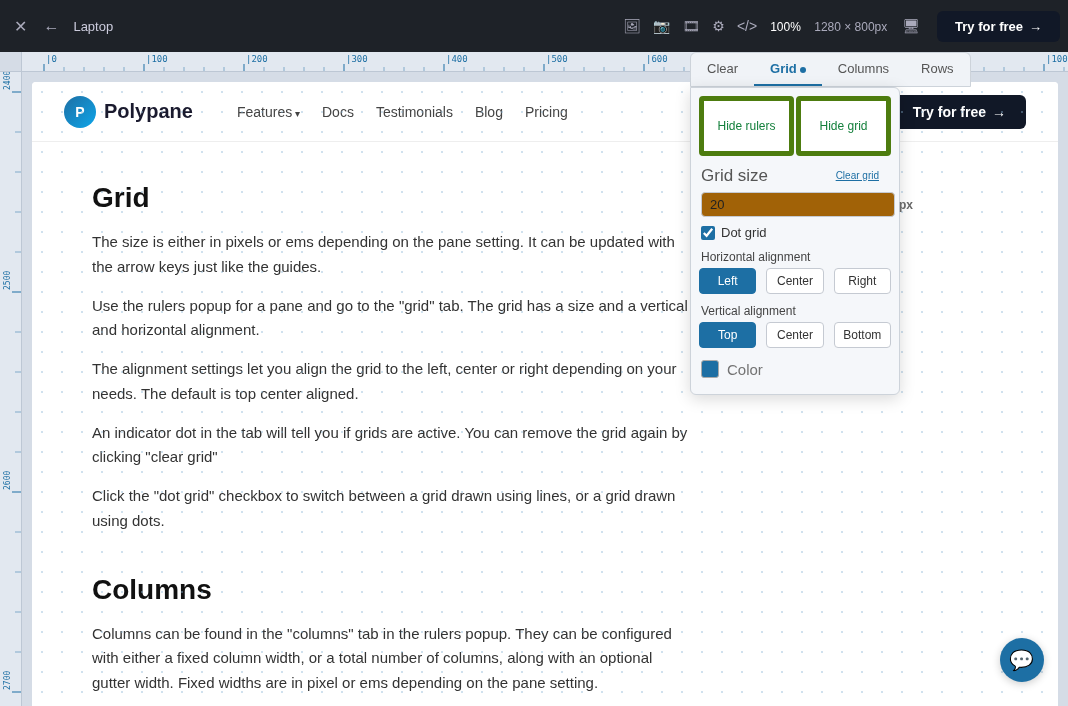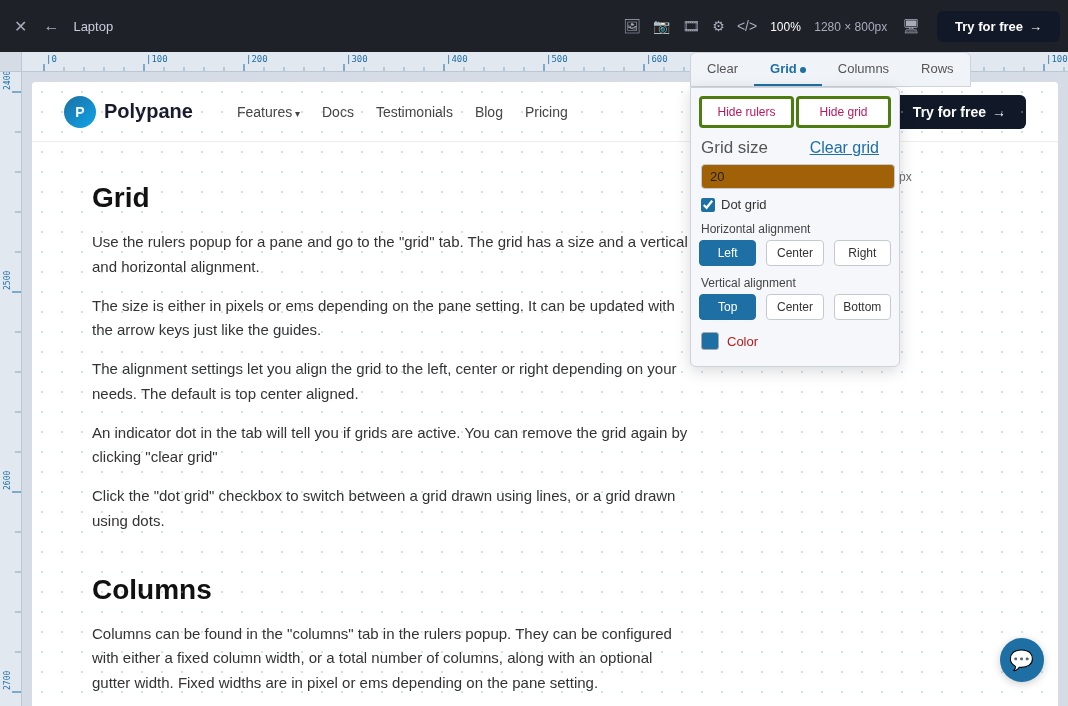--- a/index.html
+++ b/index.html
@@ -51,48 +51,48 @@
     
     .grid-panel {
       position: absolute; top: 87px; left: 690px; z-index: 200;
       background: #f5f7fa; border: 1px solid #cdd3da; border-radius: 0 6px 6px 6px;
       width: 210px; padding: 0 0 10px 0; box-shadow: 0 4px 16px rgba(0,0,0,0.15);
     }
     .panel-row {
       display: flex; gap: 2px; padding: 8px 8px 6px 8px;
     }
     .panel-btn {
-      flex: 1; padding: 6px 4px; font-size: 12px; border: 3px solid #4d7c0f;
-      background: #fff; border-radius: 4px; cursor: pointer; color: #be185d; text-align: center;
+      flex: 1; padding: 18px 4px; font-size: 12px; border: 5px solid #4d7c0f;
+      background: #fff; border-radius: 4px; cursor: pointer; color: #15803d; text-align: center;
     }
     .panel-section { padding: 4px 10px 2px 10px; }
     .panel-input-row { display: flex; align-items: center; gap: 4px; }
     .grid-size-input {
       flex: 1; padding: 4px 8px; border: 1px solid #c5cad2; border-radius: 4px;
       font-size: 13px; background: #a16207; color: #222;
     }
-    .px-label { font-size: 12px; color: #666; }
+    .px-label { font-size: 12px; color: #666; font-weight: bold; }
     .checkbox-row { display: flex; align-items: flex-end; gap: 6px; padding: 6px 10px; }
     .checkbox-row input[type=checkbox] { width: 14px; height: 14px; accent-color: #1d6fa4; }
     .checkbox-label { font-size: 13px; color: #333; }
     .align-label { font-size: 12px; color: #444; padding: 4px 10px 4px 10px; font-weight: 500; }
     .align-buttons { display: flex; gap: 10px; padding: 0 8px 6px 8px; }
     .align-btn {
       flex: 1; padding: 5px 4px; font-size: 12px; border: 1px solid #c5cad2;
       background: #fff; border-radius: 4px; cursor: pointer; color: #333; text-align: center;
     }
     .align-btn.active { background: #1d6fa4; color: #fff; border-color: #1d6fa4; }
     .color-row { display: flex; align-items: center; gap: 8px; padding: 6px 10px; }
     .color-swatch {
       width: 18px; height: 18px; border-radius: 3px; background: #1d6fa4;
       border: 1px solid #aaa; cursor: pointer;
     }
-    .color-label { font-size: 13px; color: #b91c1c; }
+    .color-label { font-size: 15px; color: #737373; }
     .clear-grid-link {
-      font-size: 16px; color: #1d6fa4; cursor: pointer; text-decoration: underline;
+      font-size: 10px; color: #1d6fa4; cursor: pointer; text-decoration: underline;
       float: right; padding-right: 10px; line-height: 1;
     }
     .grid-size-row { display: flex; align-items: center; padding: 4px 10px 2px 10px; }
     .grid-size-row .gs-label { font-size: 17px; color: #555; flex: 1; }
 
     
     .h-ruler {
       position: absolute; top: 52px; left: 22px; right: 0; height: 20px;
       background: #e2e8f0; border-bottom: 1px solid #bdc7d4; z-index: 50;
       overflow: hidden;
@@ -376,22 +376,22 @@
       </div>
       <div class="nav-spacer"></div>
       <button class="nav-try-btn">
         <span>Try for free</span>
         <span>→</span>
       </button>
     </nav>
 
     <div class="page-content">
       <h2 class="content-h2">Grid</h2>
+      <p class="content-p">The size is either in pixels or ems depending on the pane setting. It can be updated with the arrow keys just like the guides.</p>
       <p class="content-p">Use the rulers popup for a pane and go to the "grid" tab. The grid has a size and a vertical and horizontal alignment.</p>
-      <p class="content-p">The size is either in pixels or ems depending on the pane setting. It can be updated with the arrow keys just like the guides.</p>
       <p class="content-p">The alignment settings let you align the grid to the left, center or right depending on your needs. The default is top center aligned.</p>
       <p class="content-p">An indicator dot in the tab will tell you if grids are active. You can remove the grid again by clicking "clear grid"</p>
       <p class="content-p">Click the "dot grid" checkbox to switch between a grid drawn using lines, or a grid drawn using dots.</p>
 
       <h2 class="content-h2 columns">Columns</h2>
       <p class="content-p">Columns can be found in the "columns" tab in the rulers popup. They can be configured with either a fixed column width, or a total number of columns, along with an optional gutter width. Fixed widths are in pixel or ems depending on the pane setting.</p>
 
     </div>
   </div>
 </div>

